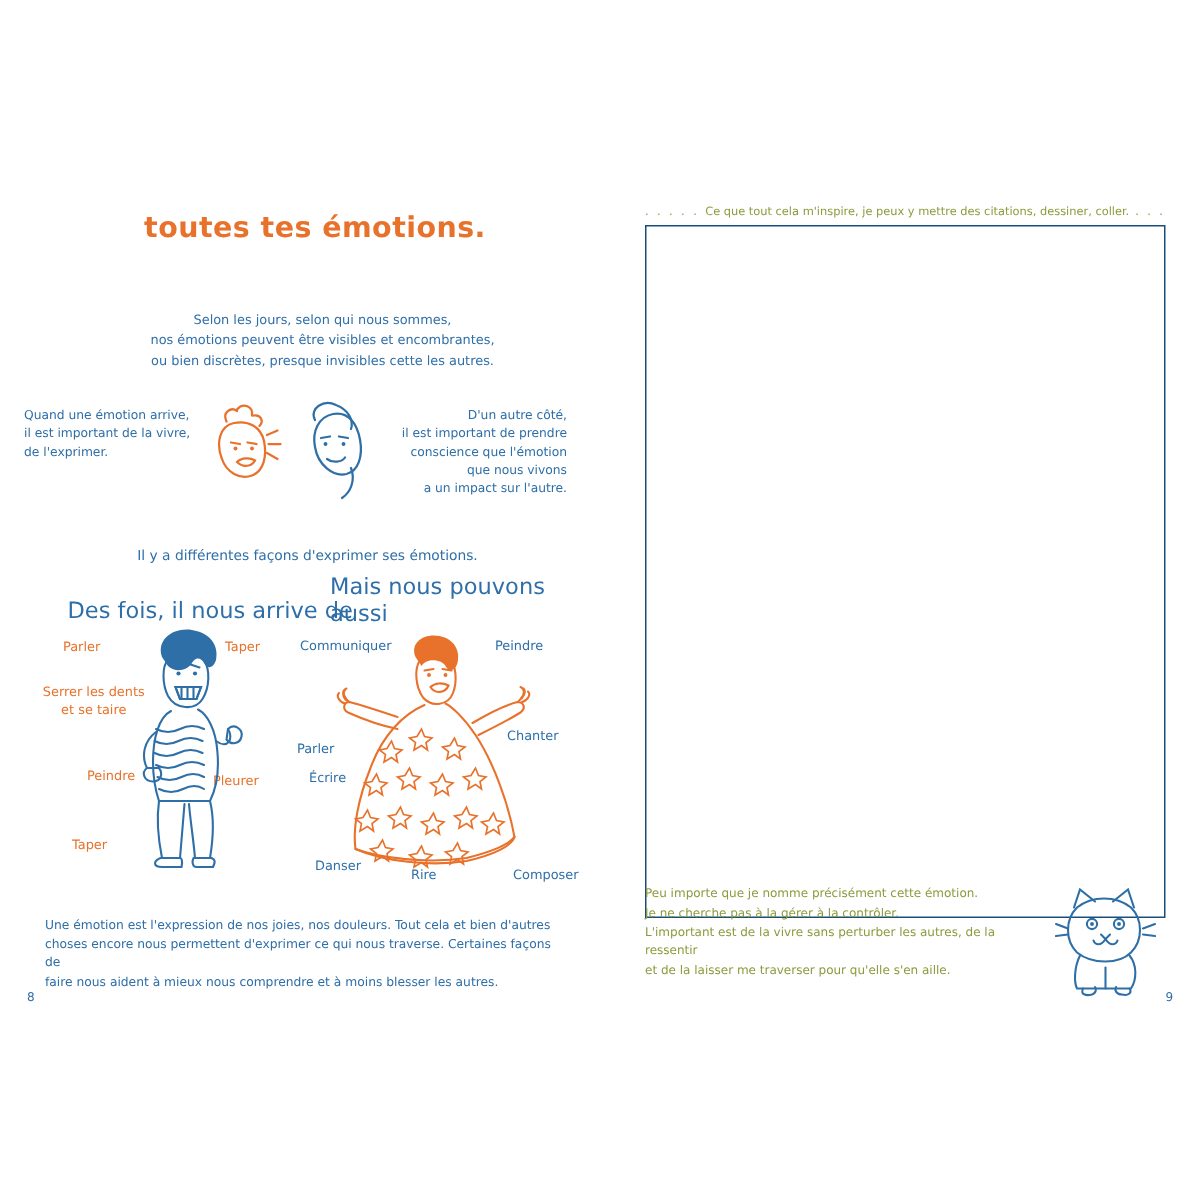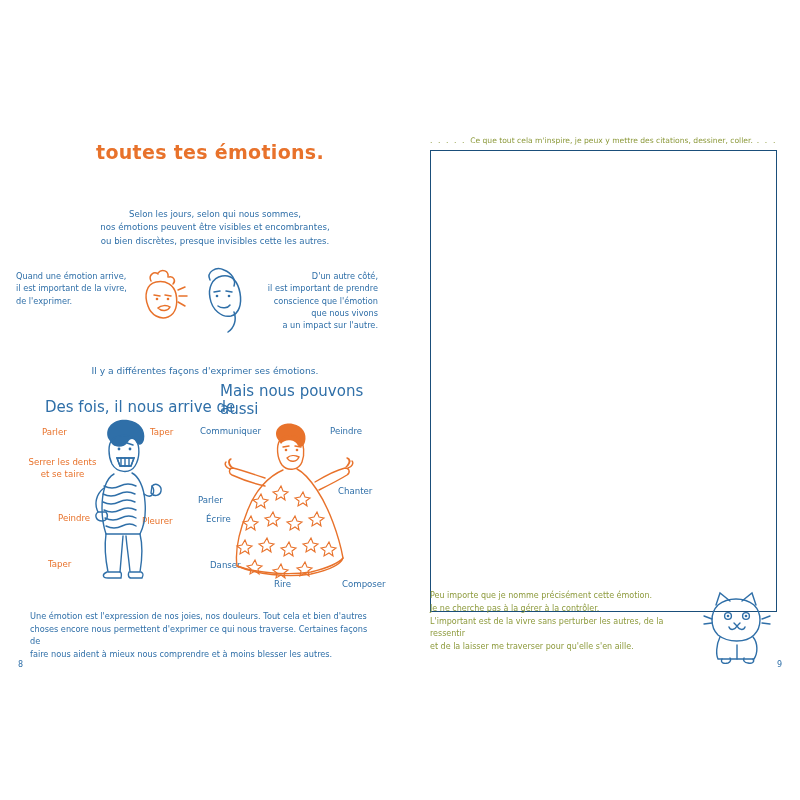--- a/index.html
+++ b/index.html
@@ -260,21 +260,21 @@
         <path d="M17 156 C12 158 12 162 18 162 L31 162 C32 158 31 156 30 156"></path>
         <path d="M39 156 C38 158 38 162 41 162 L52 162 C54 158 53 157 51 156"></path>
       </g>
     </svg>
 
     <div class="label label-blue" style="left:190px; top:305px;">Communiquer</div>
     <div class="label label-blue" style="left:320px; top:305px;">Peindre</div>
     <div class="label label-blue" style="left:188px; top:374px;text-align:right;">Parler</div>
     <div class="label label-blue" style="left:328px; top:365px;">Chanter</div>
     <div class="label label-blue" style="left:196px; top:393px;">Écrire</div>
-    <div class="label label-blue" style="left:200px; top:439px;">Danser</div>
+    <div class="label label-blue" style="left:200px; top:452px;">Danser</div>
     <div class="label label-blue" style="left:264px; top:458px;">Rire</div>
     <div class="label label-blue" style="left:332px; top:458px;">Composer</div>
 
     <svg class="fig" style="left:215px; top:300px;" width="130" height="165" viewBox="0 0 130 165">
       <g fill="none" stroke="#e8722b" stroke-width="1.4" stroke-linecap="round">
 
         <path d="M52 18 C48 8 58 2 68 4 C78 6 82 14 80 22 C78 28 74 28 72 24 C70 20 60 18 56 24 Z" fill="#e8722b" stroke="none"></path>
 
         <path d="M55 20 C51 26 52 38 57 45 C63 52 74 50 77 42 C80 34 79 24 75 19 C69 14 59 15 55 20 Z"></path>
         <circle cx="61" cy="30" r="1.3" fill="#e8722b" stroke="none"></circle>

